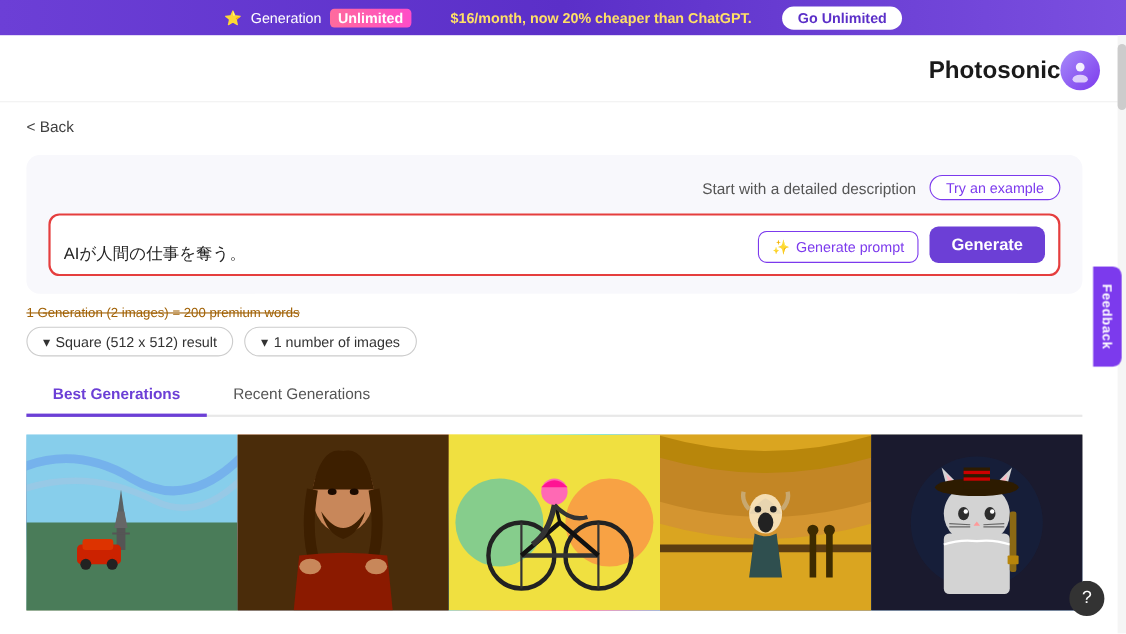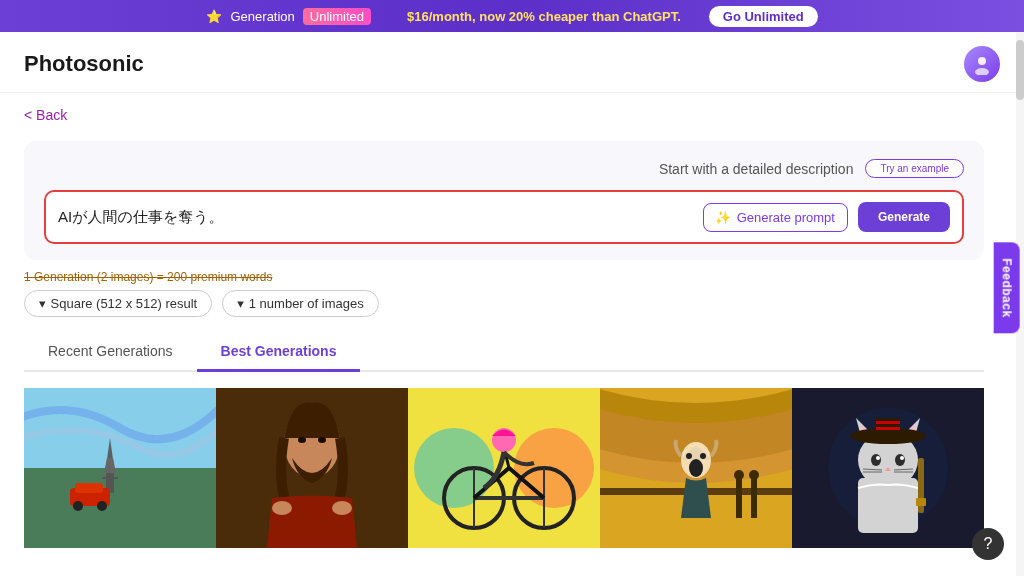--- a/index.html
+++ b/index.html
@@ -13,21 +13,21 @@
       align-items: center;
       justify-content: center;
       gap: 8px;
       padding: 6px 16px;
       font-size: 13px;
       height: 32px;
     }
     .top-banner .unlimited-badge {
       background: linear-gradient(90deg, #ff6b9d, #ff4dc8);
       color: white;
-      font-weight: normal;
+      font-weight: bold;
       padding: 1px 7px;
       border-radius: 4px;
       font-size: 13px;
     }
     .top-banner .price { color: #ffe066; font-weight: bold; margin-left: 28px; }
     .go-unlimited-btn {
       background: white;
       color: #5b2fc8;
       border: none;
       border-radius: 16px;
@@ -35,21 +35,21 @@
       font-size: 13px;
       font-weight: 600;
       cursor: pointer;
       margin-left: 20px;
     }
 
     
     .header {
       display: flex;
       align-items: center;
-      justify-content: space-between;
+      justify-content: flex-end;
       padding: 14px 24px 10px 24px;
       border-bottom: 1px solid #f0f0f0;
     }
     .logo {
       font-size: 22px;
       font-weight: 700;
       color: #1a1a1a;
     }
     .avatar {
       width: 36px; height: 36px;
@@ -79,21 +79,21 @@
       padding: 0 24px;
       max-width: 1008px;
     }
 
     
     .back-link {
       display: inline-flex;
       align-items: center;
       gap: 4px;
       font-size: 14px;
-      color: #a21caf;
+      color: #404040;
       cursor: pointer;
       margin: 14px 0 18px 0;
     }
 
     
     .prompt-section {
       background: #f8f8fc;
       border-radius: 12px;
       padding: 18px 20px 16px 20px;
       margin-bottom: 10px;
@@ -106,28 +106,28 @@
       font-size: 14px;
       color: #555;
       justify-content: flex-end;
     }
     .tab-try {
       border: 1.5px solid #7c3aed;
       color: #7c3aed;
       background: white;
       border-radius: 20px;
       padding: 3px 14px;
-      font-size: 10px;
+      font-size: 13px;
       cursor: pointer;
     }
 
     
     .input-row {
       display: flex;
-      align-items: center;
+      align-items: flex-end;
       background: white;
       border: 2px solid #e53e3e;
       border-radius: 10px;
       padding: 10px 12px;
       gap: 10px;
     }
     .prompt-input {
       flex: 1;
       border: none;
       outline: none;
@@ -147,21 +147,21 @@
       font-size: 13px;
       cursor: pointer;
       white-space: nowrap;
     }
     .generate-btn {
       background: #6c3fd6;
       color: white;
       border: none;
       border-radius: 8px;
       padding: 8px 20px;
-      font-size: 12px;
+      font-size: 15px;
       font-weight: 600;
       cursor: pointer;
       white-space: nowrap;
     }
 
     
     .info-row {
       font-size: 12px;
       color: #999;
       margin: 8px 0 6px 0;
@@ -336,22 +336,22 @@
       <span>Square (512 x 512) result</span>
     </button>
     <button class="dropdown-btn">
       <span>▾</span>
       <span>1 number of images</span>
     </button>
   </div>
 
   
   <div class="gen-tabs">
+    <div class="gen-tab active">Best Generations</div>
     <div class="gen-tab">Recent Generations</div>
-    <div class="gen-tab active">Best Generations</div>
   </div>
 
   
   <div class="image-grid">
 
     <div class="img-cell img-eiffel">
       <svg viewBox="0 0 200 160" preserveAspectRatio="xMidYMid slice">
         <rect width="200" height="160" fill="#87ceeb"></rect>
         <rect y="80" width="200" height="80" fill="#4a7c59"></rect>
 

